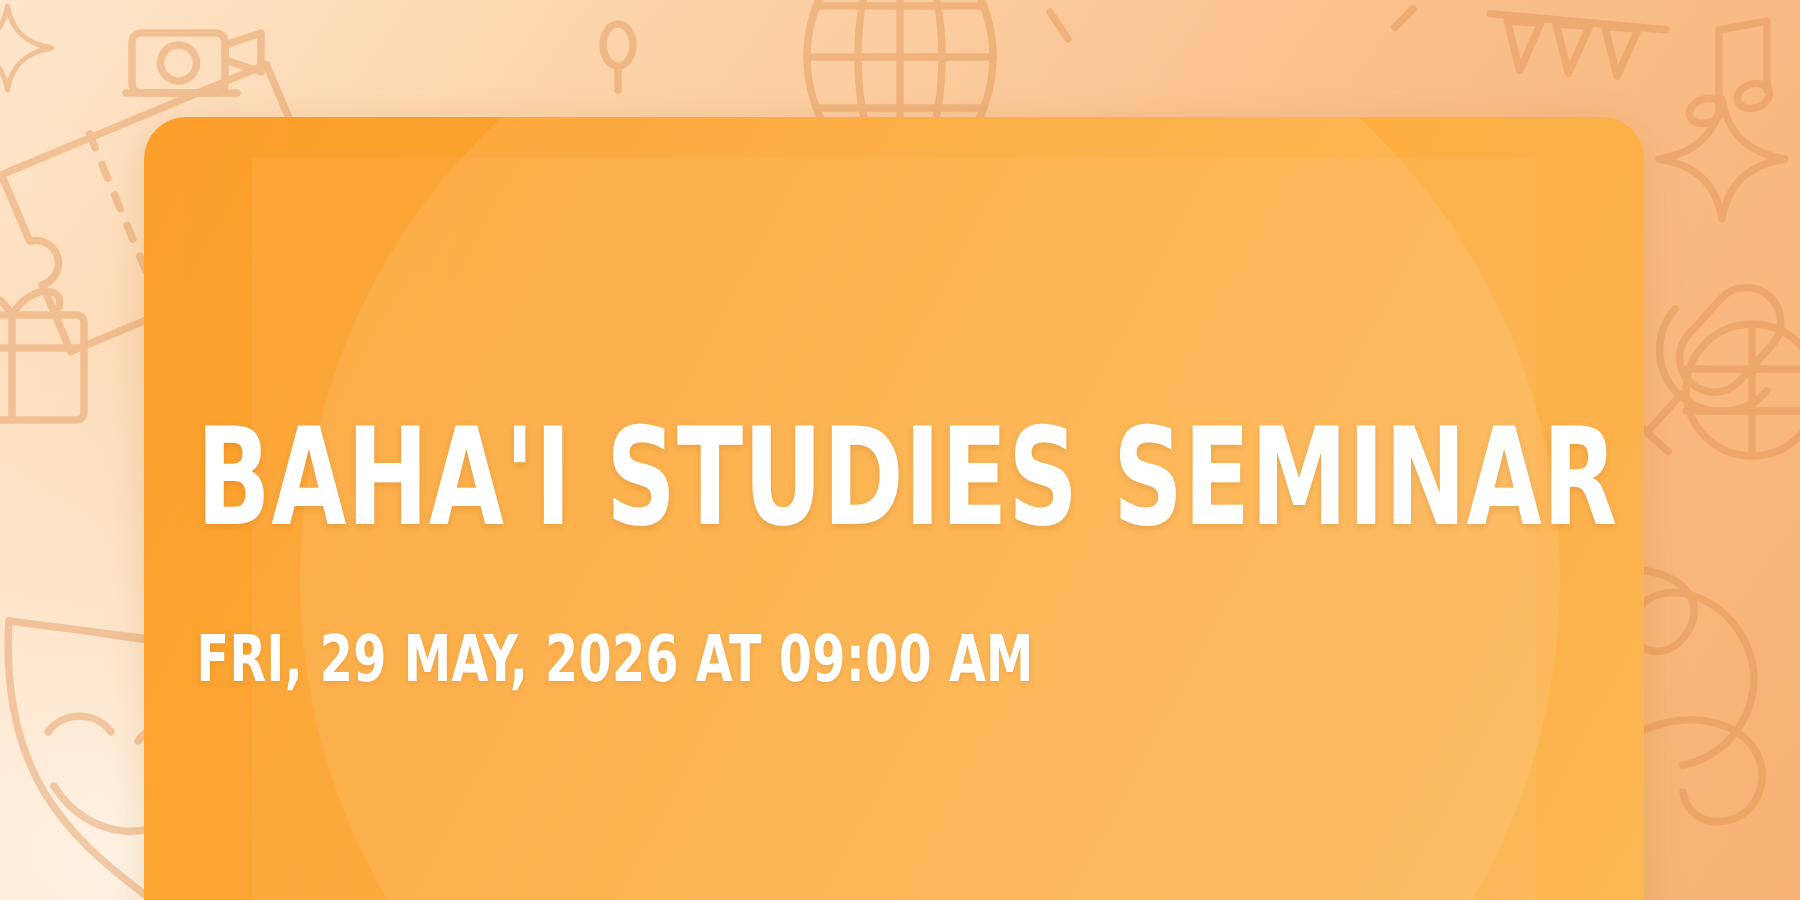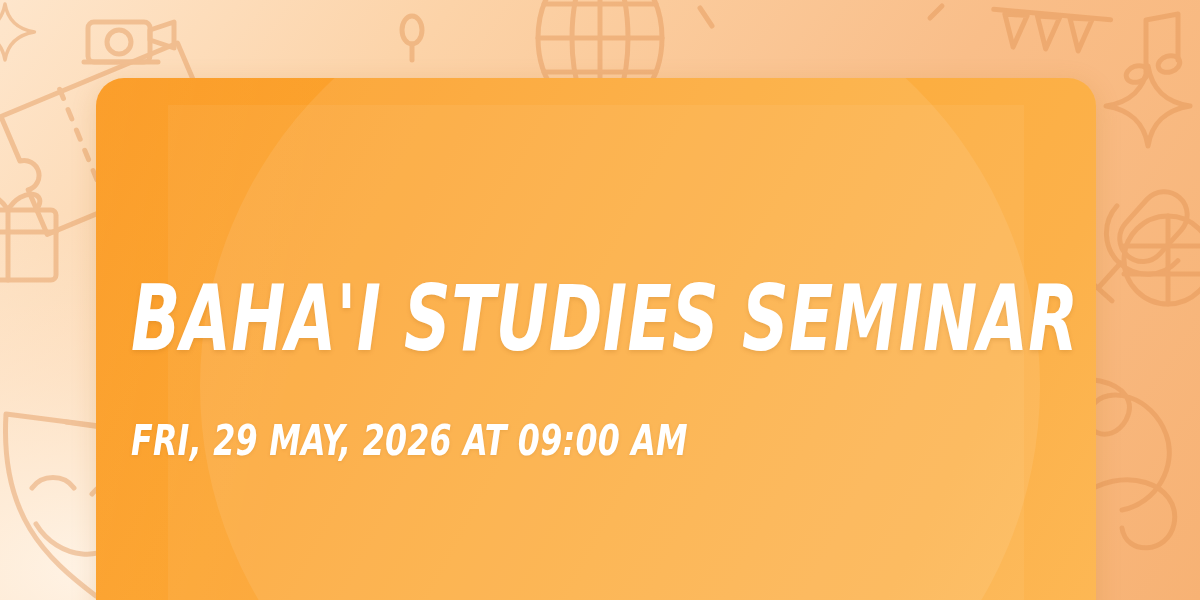--- a/index.html
+++ b/index.html
@@ -13,21 +13,20 @@
   body {
     font-family: "Liberation Sans", sans-serif;
     background: #FBD6B0;
   }
 
   #banner {
     position: relative;
     width: 1200px;
     height: 600px;
     overflow: hidden;
-    font-style: italic;
   }
 
   
   .bg-base {
     position: absolute;
     inset: 0;
     background:
       radial-gradient(115% 130% at 100% 0%, #F8B77E 0%, #FAC characterize 0%, #FAC79A 38%, #FCD9B6 68%, #FDE3C6 100%);
     background-color: #FAC590;
   }

